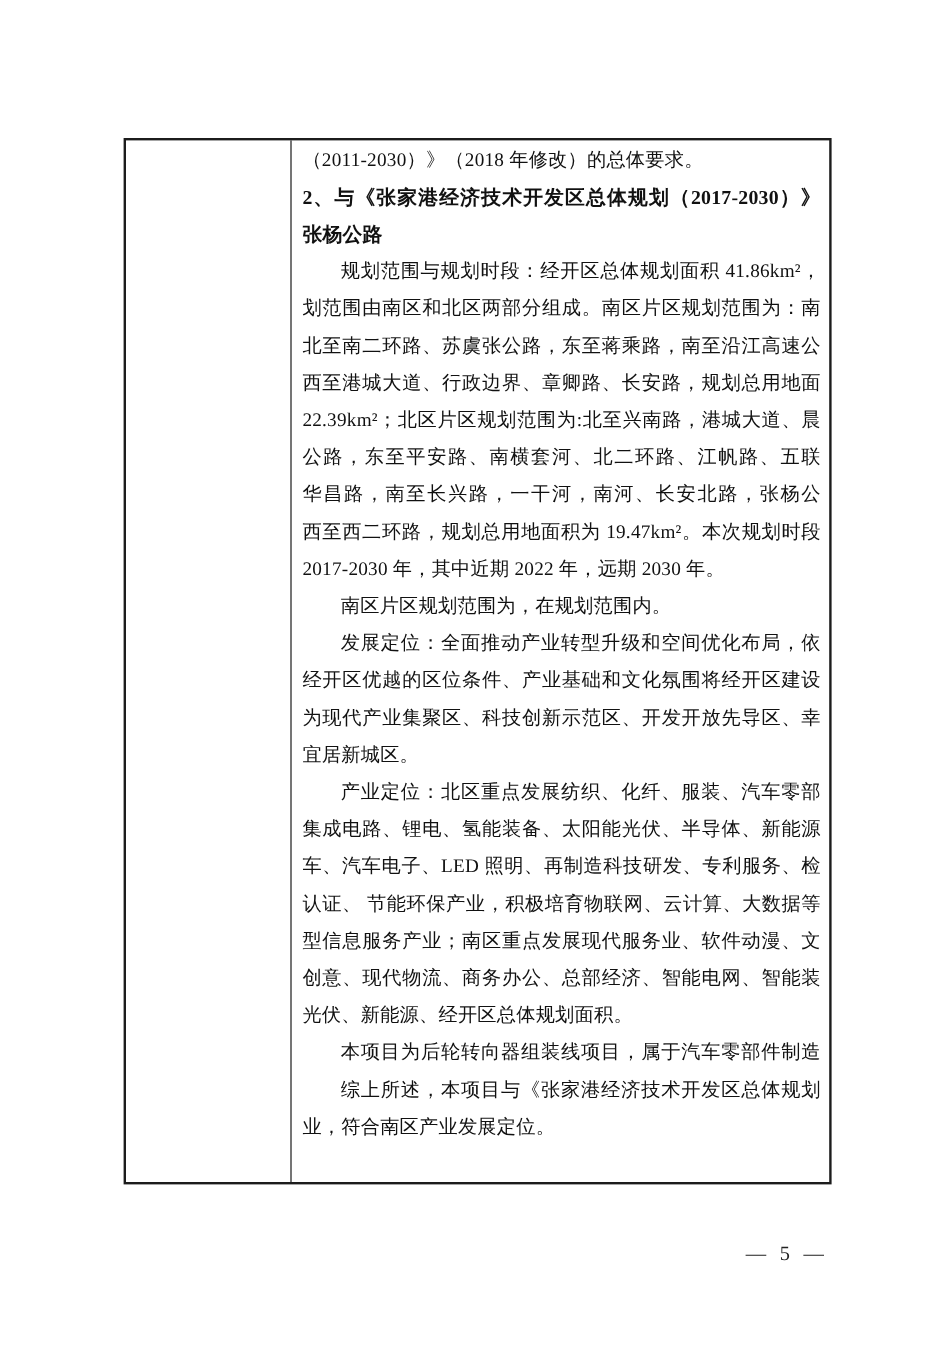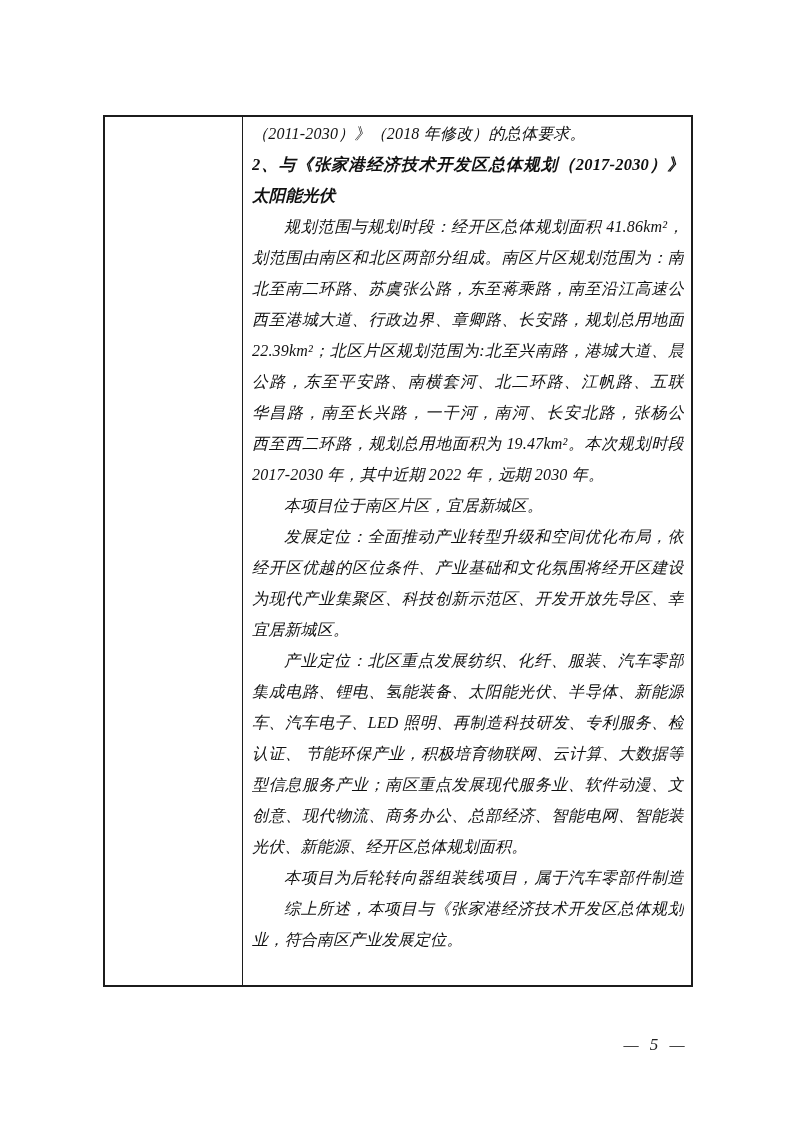--- a/index.html
+++ b/index.html
@@ -3,21 +3,21 @@
 <meta charset="utf-8">
 <style>
   * { margin: 0; padding: 0; box-sizing: border-box; }
   html, body {
     width: 793px; height: 1122px;
     background: #ffffff;
     font-family: "Liberation Serif", "DejaVu Serif", serif;
     color: #111111;
     overflow: hidden;
   }
-  .page { position: relative; width: 793px; height: 1122px; background: #ffffff; font-style: italic; }
+  .page { position: relative; width: 793px; height: 1122px; background: #ffffff; }
 
   .compliance-table {
     position: absolute;
     left: 103px; top: 115px;
     width: 590px; height: 872px;
     border: 2px solid #1c1c1c;
     display: flex;
     background: #ffffff;
   }
   .left-cell {
@@ -63,31 +63,31 @@
 </head>
 <body>
 
 <div class="page">
 
   <div class="compliance-table">
     <div class="left-cell"></div>
     <div class="right-cell">
         <div class="line">（2011-2030）》（2018 年修改）的总体要求。</div>
         <div class="line bold just">2、与《张家港经济技术开发区总体规划（2017-2030）》的相</div>
-        <div class="line bold">太阳能光伏</div>
+        <div class="line bold">张杨公路</div>
         <div class="line indent just">规划范围与规划时段：经开区总体规划面积 41.86km²，规</div>
         <div class="line just">划范围由南区和北区两部分组成。南区片区规划范围为：南区</div>
         <div class="line just">北至南二环路、苏虞张公路，东至蒋乘路，南至沿江高速公路</div>
         <div class="line just">西至港城大道、行政边界、章卿路、长安路，规划总用地面积</div>
         <div class="line just">22.39km²；北区片区规划范围为:北至兴南路，港城大道、晨丰</div>
         <div class="line just">公路，东至平安路、南横套河、北二环路、江帆路、五联路、</div>
         <div class="line just">华昌路，南至长兴路，一干河，南河、长安北路，张杨公路，</div>
         <div class="line just">西至西二环路，规划总用地面积为 19.47km²。本次规划时段为</div>
         <div class="line">2017-2030 年，其中近期 2022 年，远期 2030 年。</div>
-        <div class="line indent">本项目位于南区片区，宜居新城区。</div>
+        <div class="line indent">南区片区规划范围为，在规划范围内。</div>
         <div class="line indent just">发展定位：全面推动产业转型升级和空间优化布局，依托</div>
         <div class="line just">经开区优越的区位条件、产业基础和文化氛围将经开区建设成</div>
         <div class="line just">为现代产业集聚区、科技创新示范区、开发开放先导区、幸福</div>
         <div class="line">宜居新城区。</div>
         <div class="line indent just">产业定位：北区重点发展纺织、化纤、服装、汽车零部件、</div>
         <div class="line just">集成电路、锂电、氢能装备、太阳能光伏、半导体、新能源汽</div>
         <div class="line just">车、汽车电子、LED 照明、再制造科技研发、专利服务、检测</div>
         <div class="line just">认证、 节能环保产业，积极培育物联网、云计算、大数据等新</div>
         <div class="line just">型信息服务产业；南区重点发展现代服务业、软件动漫、文化</div>
         <div class="line just">创意、现代物流、商务办公、总部经济、智能电网、智能装备、</div>

